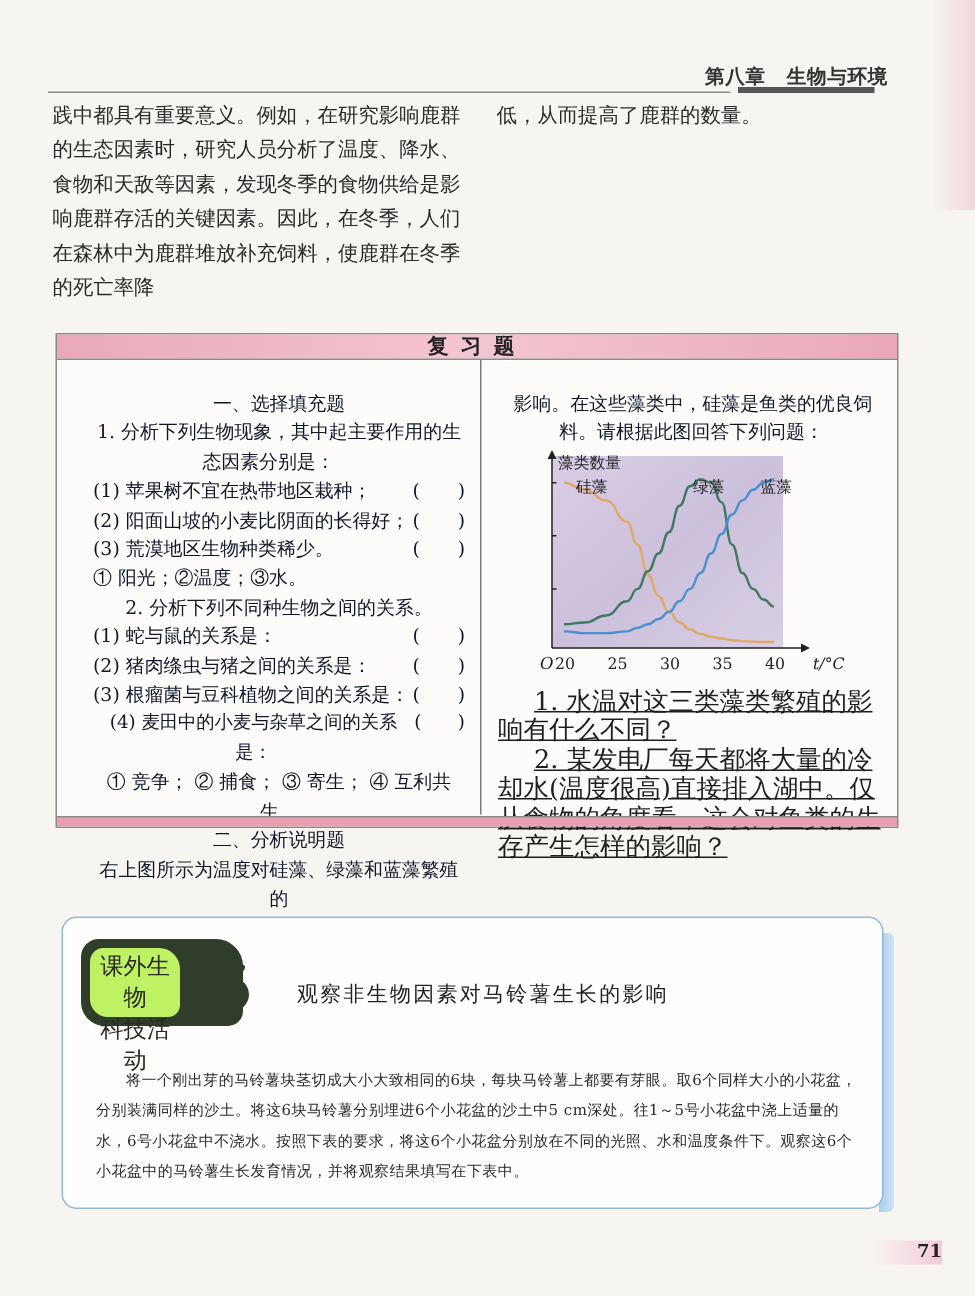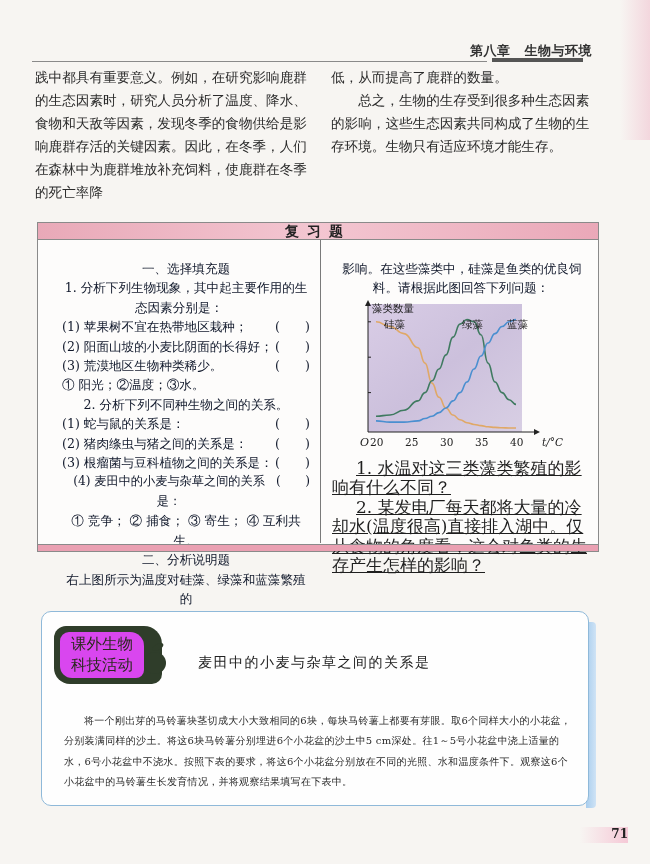--- a/index.html
+++ b/index.html
@@ -27,21 +27,21 @@
   .q-right{left:294px;top:36px;width:258px;}
   .row{display:flex;justify-content:space-between;}
   .ind1{padding-left:14px;}
   .chart{position:relative;width:230px;height:165px;margin-left:12px;margin-top:2px;}
   .q-right-bottom{position:absolute;left:294px;top:236px;width:258px;font-size:17px;line-height:19.4px;text-decoration:underline;}
 
   
   .activity{position:absolute;left:41px;top:611px;width:546px;height:193px;border:1px solid #8fb9d9;border-radius:10px;background:#fefefe;}
   .activity-shadow{position:absolute;left:586px;top:622px;width:10px;height:186px;background:linear-gradient(90deg,#a8cdee,#cfe3f5);border-radius:0 4px 4px 0;}
   .badge{position:absolute;left:12px;top:14px;width:108px;height:58px;background:#2f3d2a;border-radius:12px 18px 10px 16px;}
-  .badge-inner{position:absolute;left:6px;top:6px;width:84px;height:46px;background:#d946ef;border-radius:9px 14px 8px 12px;
+  .badge-inner{position:absolute;left:6px;top:6px;width:60px;height:46px;background:#bef264;border-radius:9px 14px 8px 12px;
         font-family:"DejaVu Sans","Liberation Sans",sans-serif;font-size:15.5px;line-height:21px;color:#2a2a1e;text-align:center;padding-top:2px;box-sizing:border-box;}
   .badge-fruit{position:absolute;left:90px;top:26px;width:22px;height:22px;border-radius:50%;background:#2f3d2a;}
   .badge-leaf{position:absolute;left:98px;top:18px;width:12px;height:6px;border-radius:50%;background:#2f3d2a;transform:rotate(-30deg);}
   .activity-title{position:absolute;left:156px;top:42px;font-size:14px;letter-spacing:1.5px;color:#222;}
   .activity-text{position:absolute;left:22px;top:99px;width:510px;font-size:10px;line-height:20.3px;color:#2a2a2a;letter-spacing:0.3px;}
   .page-num{position:absolute;left:580px;top:827px;width:18px;height:16px;font-size:12px;font-weight:bold;color:#222;text-align:right;
         background:linear-gradient(90deg,rgba(247,245,242,0),rgba(245,190,208,.8));padding-left:30px;}
 </style>
 </head>
 <body>
@@ -50,21 +50,20 @@
 
 <div class="running-head">
   <span>第八章</span><span class="gap"></span><span>生物与环境</span>
 </div>
 <div class="head-rule"></div>
 <div class="head-rule-thick"></div>
 
 <div class="body-text col-l">践中都具有重要意义。例如，在研究影响鹿群的生态因素时，研究人员分析了温度、降水、食物和天敌等因素，发现冬季的食物供给是影响鹿群存活的关键因素。因此，在冬季，人们在森林中为鹿群堆放补充饲料，使鹿群在冬季的死亡率降</div>
 <div class="body-text col-r">
   <div>低，从而提高了鹿群的数量。</div>
-  <div class="indent">总之，生物的生存受到很多种生态因素的影响，这些生态因素共同构成了生物的生存环境。生物只有适应环境才能生存。</div>
 </div>
 
 <div class="review">
   <div class="review-title">复习题</div>
   <div class="review-divider"></div>
 
   <div class="q q-left">
     <div class="ind1">一、选择填充题</div>
     <div class="ind1" style="text-indent:0;padding-left:0;"><span style="padding-left:14px;">1. 分析下列生物现象，其中起主要作用的生态因素分别是：</span></div>
     <div class="row ind1">
@@ -160,17 +159,17 @@
 <div class="activity-shadow"></div>
 <div class="activity">
   <div class="badge">
     <div class="badge-inner">
       <div>课外生物</div>
       <div>科技活动</div>
     </div>
     <div class="badge-fruit"></div>
     <div class="badge-leaf"></div>
   </div>
-  <div class="activity-title">麦田中的小麦与杂草之间的关系是</div>
+  <div class="activity-title">观察非生物因素对马铃薯生长的影响</div>
   <div class="activity-text indent">将一个刚出芽的马铃薯块茎切成大小大致相同的6块，每块马铃薯上都要有芽眼。取6个同样大小的小花盆，分别装满同样的沙土。将这6块马铃薯分别埋进6个小花盆的沙土中5 cm深处。往1～5号小花盆中浇上适量的水，6号小花盆中不浇水。按照下表的要求，将这6个小花盆分别放在不同的光照、水和温度条件下。观察这6个小花盆中的马铃薯生长发育情况，并将观察结果填写在下表中。</div>
 </div>
 
 <div class="page-num">71</div>
 
 </body></html>

